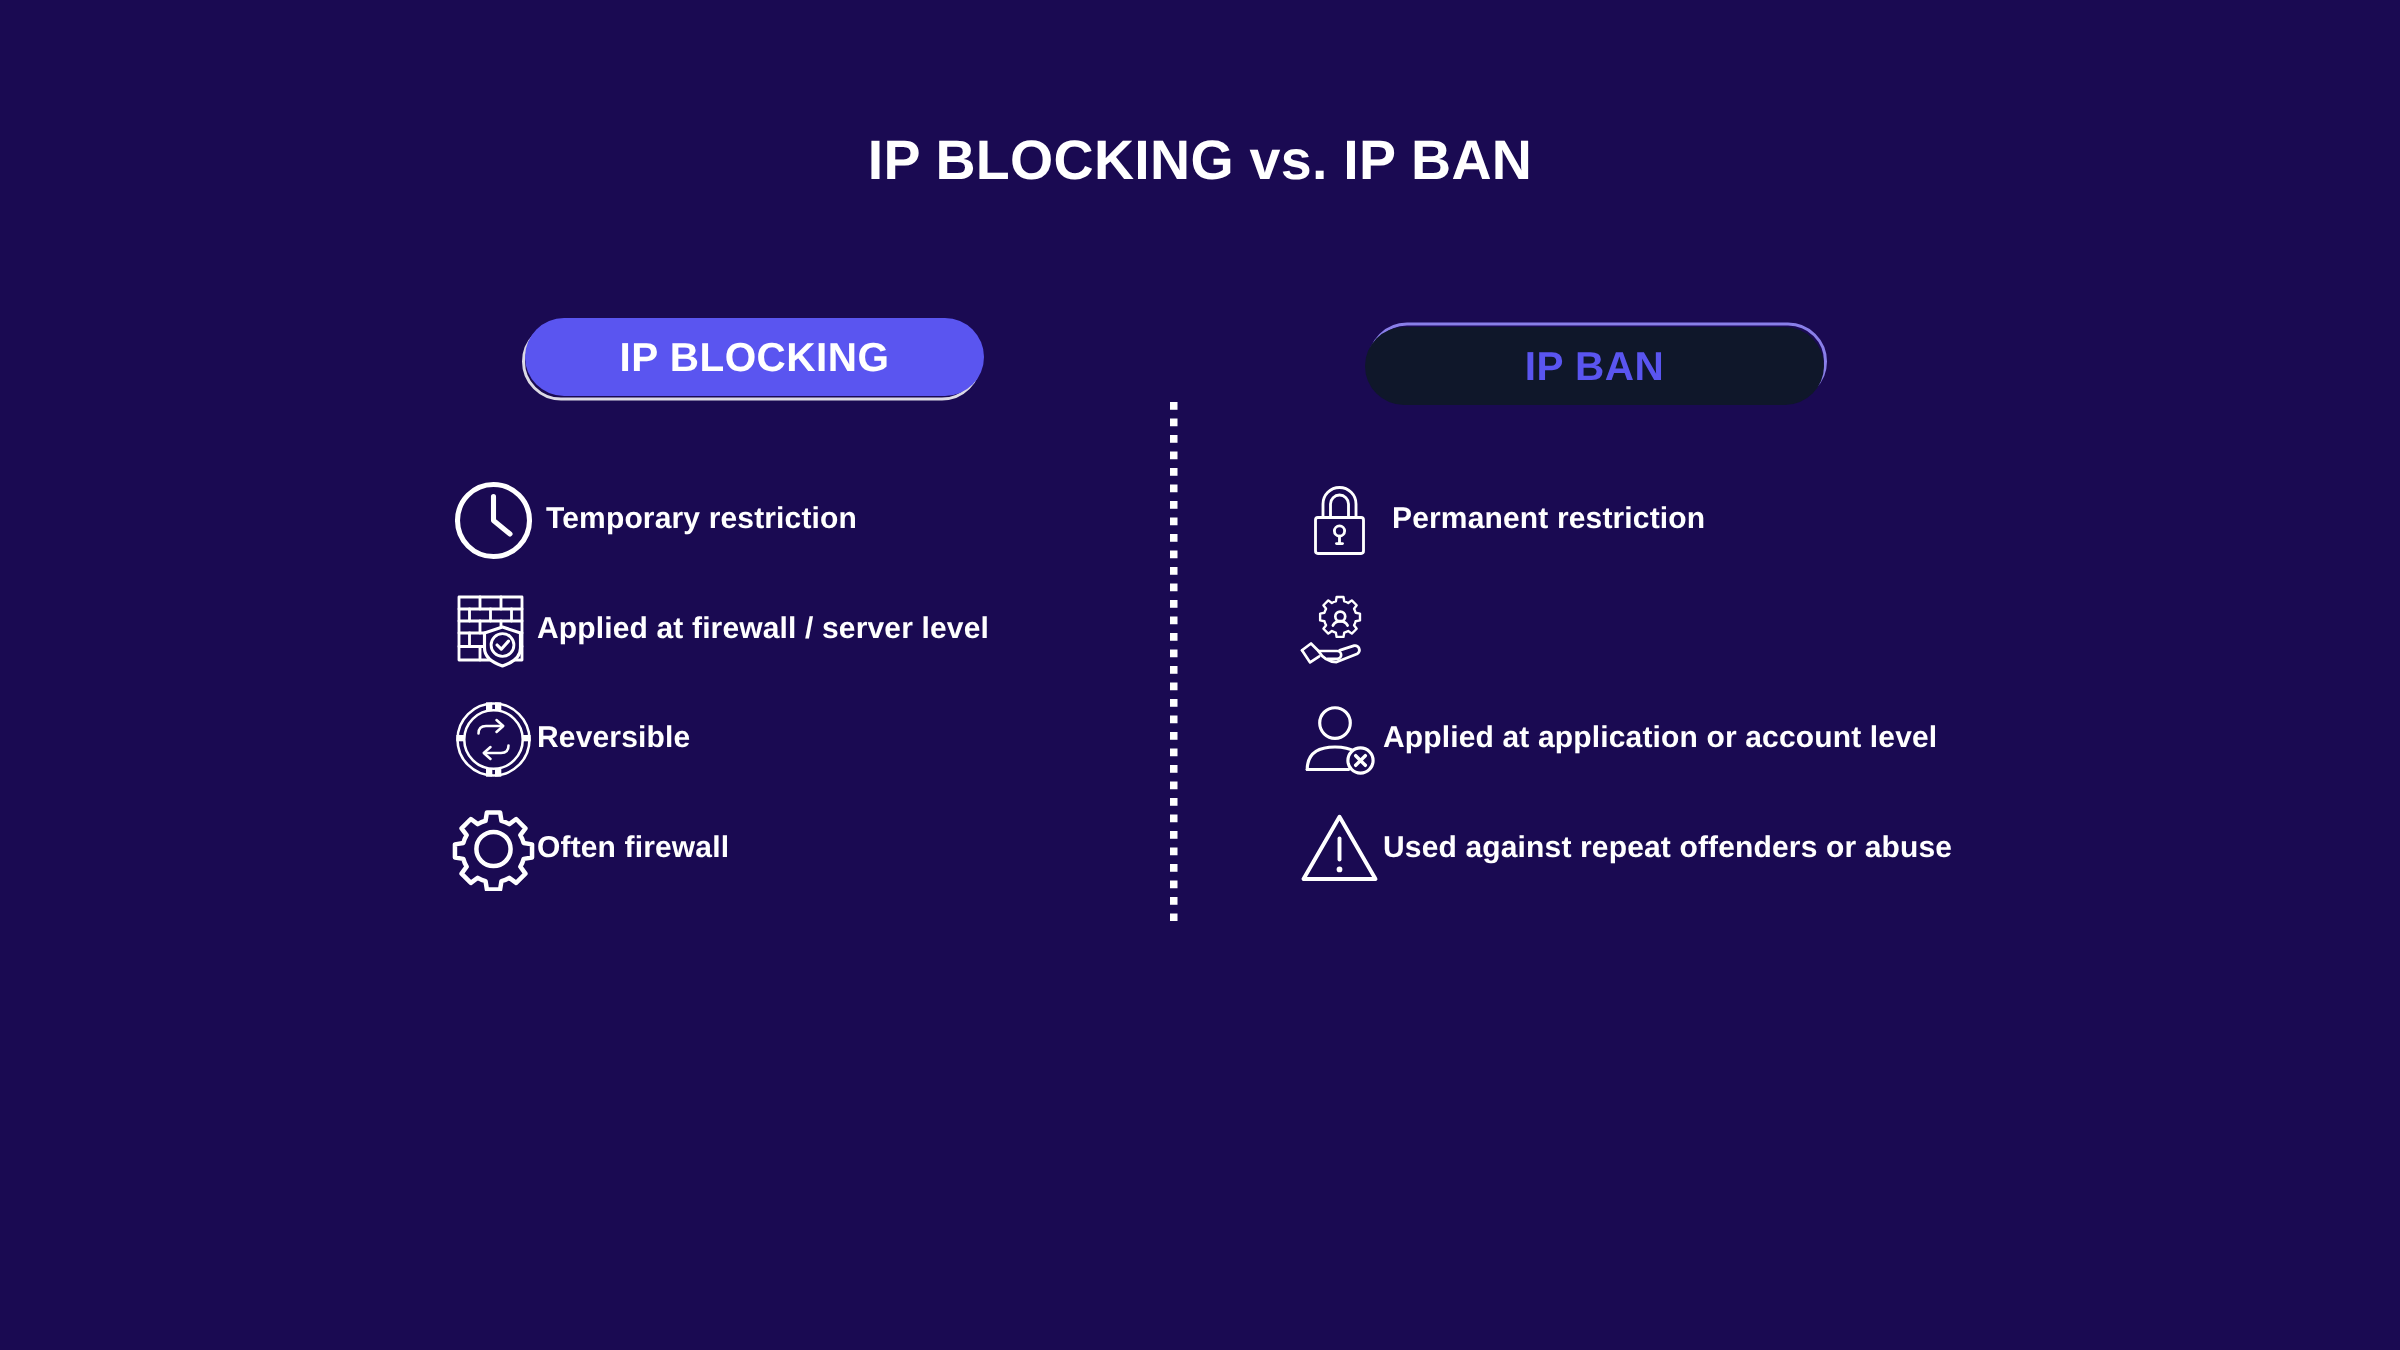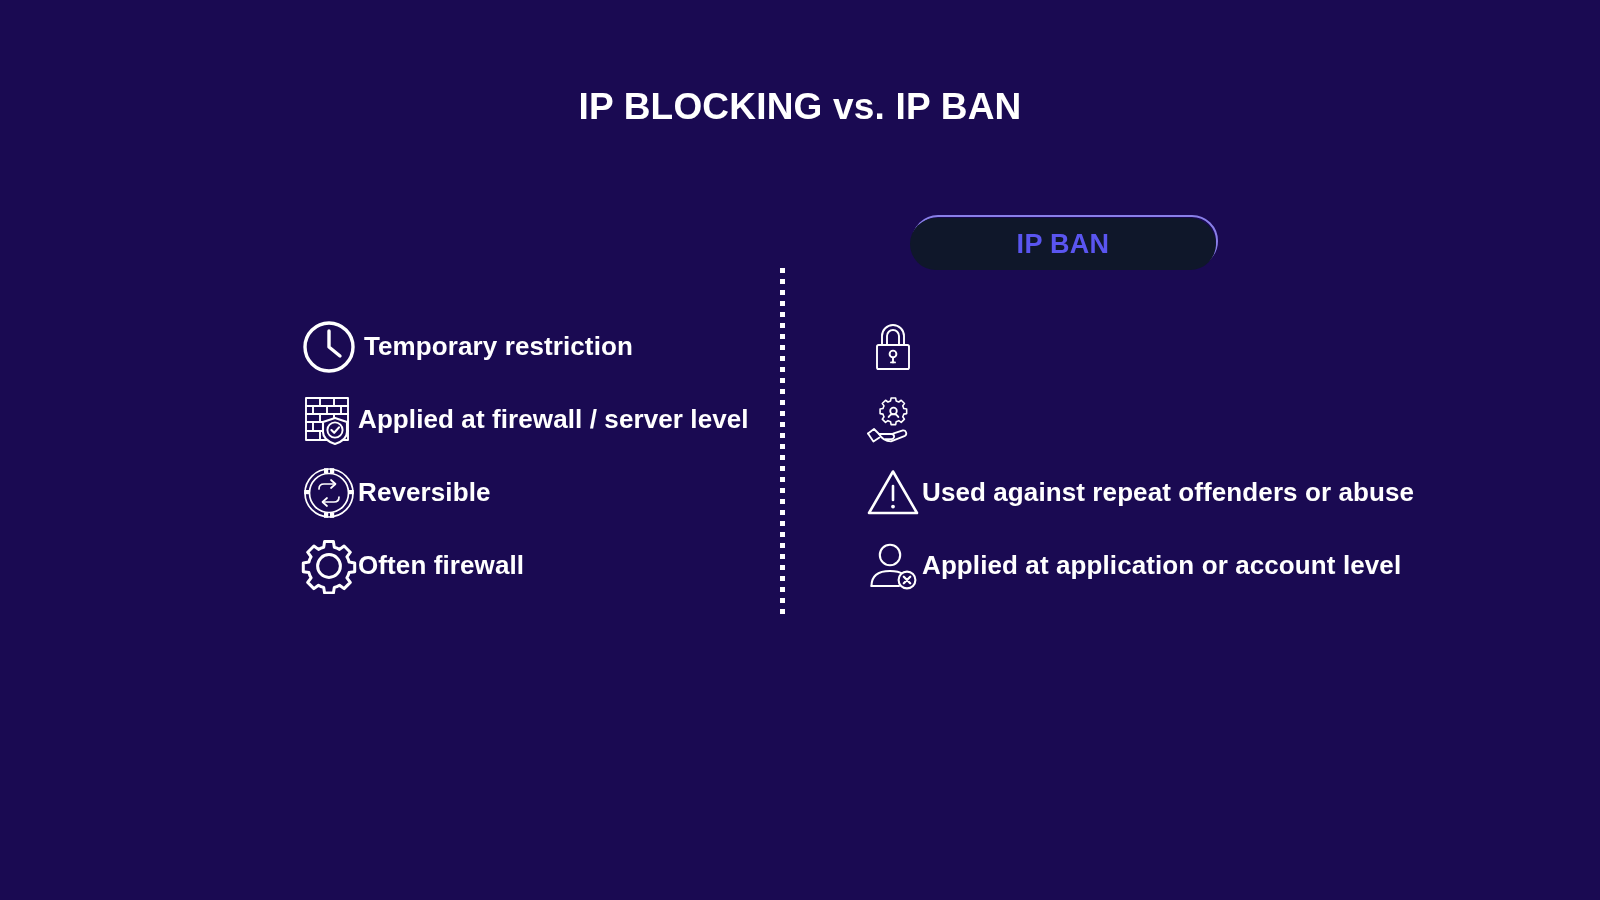--- a/index.html
+++ b/index.html
@@ -67,35 +67,39 @@
     margin-bottom:16px;
   }
   .feature .icon {
     width:58px; height:57px;
     flex:0 0 58px;
     display:flex; align-items:center; justify-content:center;
   }
   .feature .icon svg { display:block; }
   .feature .label {
     color:#ffffff;
-    font-size:26px;
+    font-size:20px;
     font-weight:bold;
     white-space:nowrap;
     letter-spacing:0.1px;
   }
   .feature.indent .label { padding-left:14px; }
   .feature .label.pad6 { padding-left:6px; }
 </style>
 </head>
 <body>
 
 <div id="canvas">
 
   <div class="title">IP BLOCKING vs. IP BAN</div>
 
+  <div class="pill-wrap left">
+    <div class="pill-outline"></div>
+    <div class="pill">IP BLOCKING</div>
+  </div>
 
   <div class="pill-wrap right">
     <div class="pill-outline"></div>
     <div class="pill">IP BAN</div>
   </div>
 
   <div class="divider"></div>
 
   <div class="col left">
 
@@ -165,54 +169,55 @@
       <span class="icon">
         <svg width="56" height="56" viewBox="0 0 56 56" fill="none" stroke="#ffffff" stroke-width="1.9" stroke-linecap="round" stroke-linejoin="round">
           <path d="M17 26 V17 a11 11 0 0 1 22 0 V26"></path>
           <path d="M22 26 V17 a6 6 0 0 1 12 0 V26"></path>
           <rect x="12" y="26" width="32" height="24" rx="1.6"></rect>
           <circle cx="28" cy="35" r="3.4"></circle>
           <path d="M28 38.4 L28 43.4"></path>
           <path d="M26 43.4 h4"></path>
         </svg>
       </span>
+      <span class="label pad6">Permanent restriction</span>
     </div>
 
     <div class="feature indent">
       <span class="icon">
         <svg width="56" height="56" viewBox="0 0 56 56" fill="none" stroke="#ffffff" stroke-width="1.8" stroke-linecap="round" stroke-linejoin="round">
           <path d="M24.5 5 h5.2 l0.6 3.3 a11.6 11.6 0 0 1 3 1.2 l2.7-2 3.7 3.7 -2 2.7 a11.6 11.6 0 0 1 1.2 3 l3.3 0.6 v5.2 l-3.3 0.6 a11.6 11.6 0 0 1 -1.2 3 l2 2.7 -3.7 3.7 -2.7-2 a11.6 11.6 0 0 1 -3 1.2 l-0.6 3.3 h-5.2 l-0.6-3.3 a11.6 11.6 0 0 1 -3-1.2 l-2.7 2 -3.7-3.7 2-2.7 a11.6 11.6 0 0 1 -1.2-3 l-3.3-0.6 v-5.2 l3.3-0.6 a11.6 11.6 0 0 1 1.2-3 l-2-2.7 3.7-3.7 2.7 2 a11.6 11.6 0 0 1 3-1.2 z" transform="translate(1,-1) scale(0.88) translate(4,3)"></path>
           <circle cx="28.5" cy="19" r="3.3"></circle>
           <path d="M23.6 25 a5.6 5.6 0 0 1 9.8 0"></path>
           <path d="M3 41.5 L9 37 L14 42 h12.5 a2.6 2.6 0 0 1 0 5.2 H20"></path>
           <path d="M14 42 q4 7 12 7.4 l14-5.6 a3 3 0 0 0 -2.2-5.4 L28 41.6"></path>
           <path d="M3 41.5 L8.4 49.6 L14.5 45.6"></path>
         </svg>
       </span>
     </div>
 
     <div class="feature">
       <span class="icon">
-        <svg width="56" height="56" viewBox="0 0 56 56" fill="none" stroke="#ffffff" stroke-width="2.6" stroke-linecap="round" stroke-linejoin="round">
-          <path d="M28 6.5 L52 48 H4 Z"></path>
-          <path d="M28 21 L28 35"></path>
-          <circle cx="28" cy="41.6" r="1.9" fill="#ffffff" stroke="none"></circle>
-        </svg>
-      </span>
-      <span class="label">Used against repeat offenders or abuse</span>
-    </div>
-
-    <div class="feature">
-      <span class="icon">
         <svg width="56" height="56" viewBox="0 0 56 56" fill="none" stroke="#ffffff" stroke-width="2.1" stroke-linecap="round" stroke-linejoin="round">
           <circle cx="25" cy="17" r="10.2"></circle>
           <path d="M6.5 48 q0-15 18.5-15 q8.6 0 13.4 3.2"></path>
           <path d="M6.5 48 H34"></path>
           <circle cx="42" cy="42" r="8.4" fill="#1a0a52"></circle>
           <path d="M38.8 38.8 L45.2 45.2 M45.2 38.8 L38.8 45.2" stroke-width="2.3"></path>
         </svg>
       </span>
       <span class="label">Applied at application or account level</span>
     </div>
 
+    <div class="feature">
+      <span class="icon">
+        <svg width="56" height="56" viewBox="0 0 56 56" fill="none" stroke="#ffffff" stroke-width="2.6" stroke-linecap="round" stroke-linejoin="round">
+          <path d="M28 6.5 L52 48 H4 Z"></path>
+          <path d="M28 21 L28 35"></path>
+          <circle cx="28" cy="41.6" r="1.9" fill="#ffffff" stroke="none"></circle>
+        </svg>
+      </span>
+      <span class="label">Used against repeat offenders or abuse</span>
+    </div>
+
   </div>
 
 </div>
 
 </body></html>

